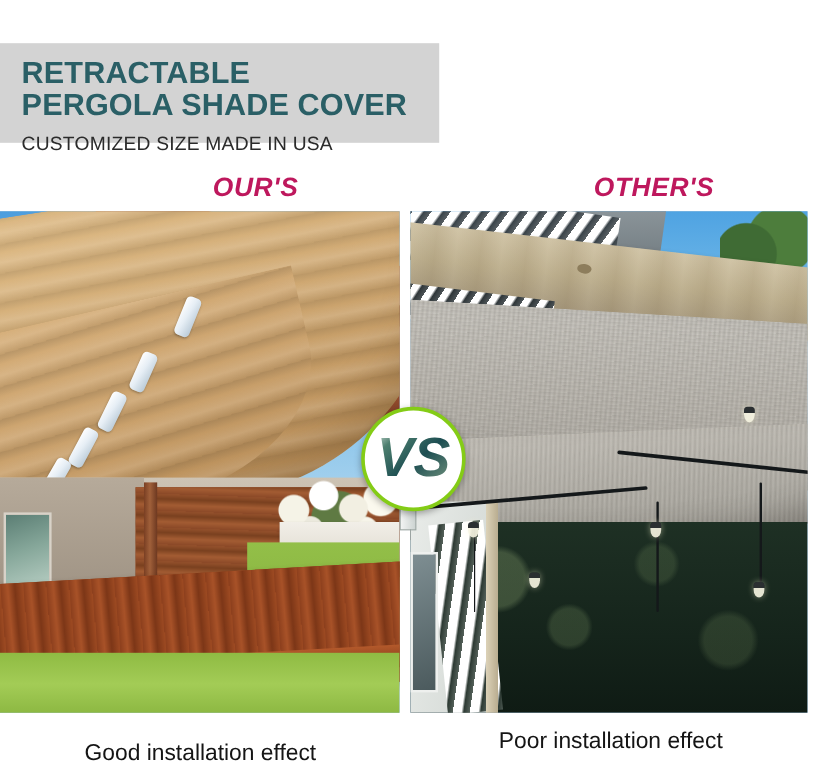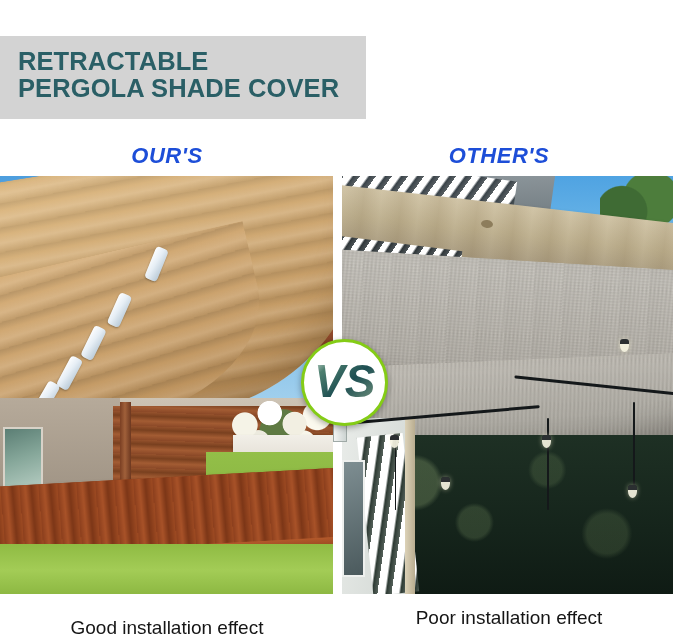--- a/index.html
+++ b/index.html
@@ -44,27 +44,28 @@
     line-height: 20px;
     letter-spacing: 0.2px;
     margin: 9px 0 0 0;
   }
 
   
   .col-heading {
     position: absolute;
     top: 142px;
     height: 28px;
-    color: #1d4ed8;
+    color: #be185d;
     font-size: 22px;
     font-weight: bold;
     font-style: italic;
     letter-spacing: 0.5px;
     text-align: center;
     line-height: 28px;
+    padding-left: 46px;
   }
   .col-heading.left  { left: 0;   width: 334px; }
   .col-heading.right { left: 332px; width: 334px; font-style: italic; }
 
   
   .panel {
     position: absolute;
     top: 176px;
     height: 418px;
     overflow: hidden;
@@ -333,20 +334,21 @@
   }
   .caption.left  { left: 0;   width: 334px; margin-top: 10px; }
   .caption.right { left: 342px; width: 334px; }
 </style>
 </head>
 <body>
 
 <div class="header-banner">
   <div class="banner-title">RETRACTABLE
 PERGOLA SHADE COVER</div>
+  <div class="banner-subtitle">CUSTOMIZED SIZE MADE IN USA</div>
 </div>
 
 <div class="col-heading left">OUR'S</div>
 <div class="col-heading right">OTHER'S</div>
 
 <div class="panel left">
   <div class="photo">
     <div class="l-sky"></div>
     <div class="l-beam"></div>
     <div class="l-beam-edge"></div>

